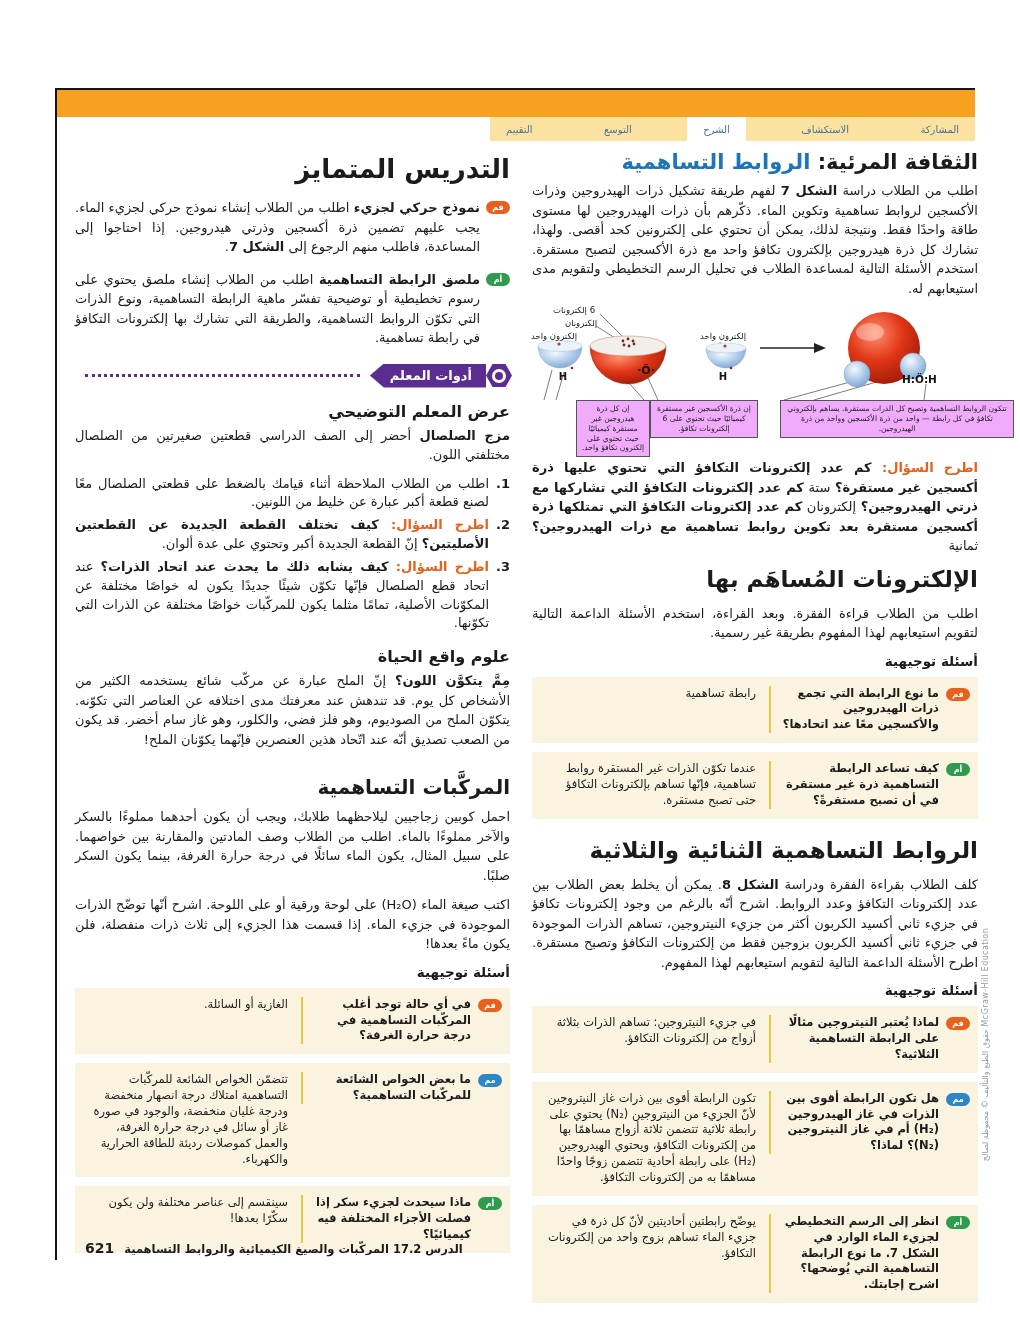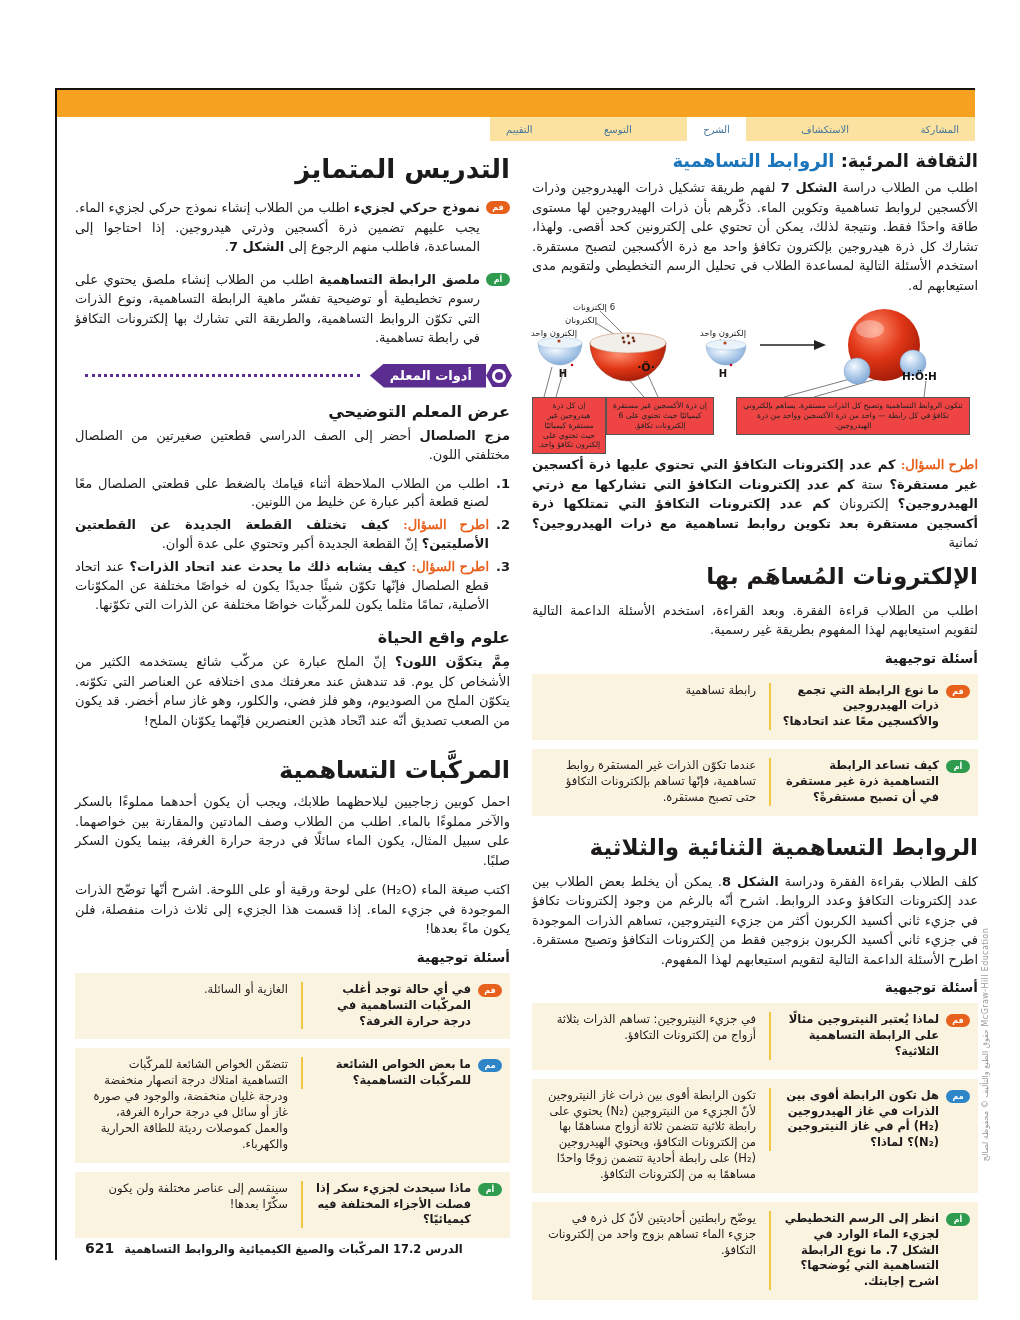--- a/index.html
+++ b/index.html
@@ -14,28 +14,28 @@
   .band{position:absolute;left:57px;top:90px;width:918px;height:27px;background:var(--band);}
   .tabbar{position:absolute;left:490px;top:117px;width:485px;height:24px;background:var(--tabbg);
           direction:rtl;display:flex;align-items:stretch;justify-content:space-between;}
   .tab{display:flex;align-items:center;padding:0 16px;font-size:10px;color:#46749A;cursor:pointer;white-space:nowrap;}
   .tab.active{background:#ffffff;color:#46749A;}
   .col{position:absolute;direction:rtl;}
   .col-left{left:75px;top:150px;width:435px;}
   .col-right{left:532px;top:150px;width:446px;}
   .h-big{font-size:26px;font-weight:bold;margin:4px 0 14px;letter-spacing:-.3px;}
   .h-big2{font-size:23px;font-weight:bold;margin:2px 0 12px;}
-  .h-title2{font-size:24px;font-weight:bold;margin:16px 0 8px;}
-  .h-vl{font-size:18px;font-weight:bold;margin:0 0 7px;}
+  .h-title2{font-size:20px;font-weight:bold;margin:16px 0 8px;}
+  .h-vl{font-size:21px;font-weight:bold;margin:0 0 7px;}
   .h-vl .blue{color:var(--hblue);}
   .h-sec{font-size:16px;font-weight:bold;margin:14px 0 5px;}
   .h-guide{font-size:13.5px;font-weight:bold;margin:10px 0 8px;}
   .p{font-size:13px;line-height:1.5;text-align:justify;margin:0 0 10px;}
   .lead{font-weight:bold;}
-  .ask-lead{color:var(--orange);font-weight:bold;font-family:Liberation Serif, serif;}
+  .ask-lead{color:var(--orange);font-weight:bold;}
   .badge{display:inline-block;min-width:20px;height:13px;border-radius:8px;color:#fff;font-size:8px;
          line-height:13px;text-align:center;font-weight:bold;padding:0 2px;}
   .badge.orange{background:var(--orange);} .badge.green{background:var(--green);} .badge.blue{background:var(--blue);}
   .di{position:relative;padding-right:30px;margin-bottom:13px;font-size:13px;line-height:1.5;text-align:justify;}
   .di .badge{position:absolute;right:0;top:3px;}
   .tools-row{display:flex;align-items:center;margin:16px 0 10px;}
   .ribbon-label{background:var(--purple);color:#fff;font-weight:bold;font-size:13px;
                 padding:4px 14px 5px 20px;clip-path:polygon(100% 0,14px 0,0 50%,14px 100%,100% 100%);}
   .hex{width:26px;height:23px;background:var(--purple);margin-right:-2px;
        clip-path:polygon(25% 0,75% 0,100% 50%,75% 100%,25% 100%,0 50%);
@@ -46,22 +46,22 @@
   .step-num{font-weight:bold;margin-left:7px;min-width:13px;text-align:right;}
   .step-body{flex:1;text-align:justify;}
   .qa-row{background:var(--qabg);display:flex;align-items:flex-start;padding:9px 8px 10px 10px;margin-bottom:9px;}
   .qa-row .badge{margin-top:2px;margin-left:7px;flex:0 0 auto;}
   .qa-q{width:158px;flex:0 0 auto;font-weight:bold;font-size:11.5px;line-height:1.38;text-align:right;
         padding-left:10px;border-left:2px solid var(--qadiv);}
   .qa-a{flex:1;padding-right:13px;font-size:11.5px;line-height:1.38;text-align:right;}
   .diagram{position:relative;width:446px;height:142px;margin:4px 0 8px;direction:rtl;}
   .diagram svg{position:absolute;left:0;top:0;}
   .dlabel{position:absolute;font-size:8.5px;line-height:1.1;color:#222;text-align:center;}
-  .callout{position:absolute;border:1px solid #555;background:#ef4444;font-size:7.6px;line-height:1.3;
-           color:#222;padding:3px 4px;text-align:center;}
+  .callout{position:absolute;border:1px solid #555;background:#f0abfc;font-size:7.6px;line-height:1.3;
+           color:#222;padding:3px 4px;text-align:center;margin-left:44px;}
   .footer{position:absolute;top:1240px;left:85px;direction:rtl;display:flex;align-items:baseline;gap:10px;}
   .footer .lesson{font-size:11.5px;font-weight:bold;}
   .footer .pagenum{font-size:14px;font-weight:bold;}
   .sideways{position:absolute;left:735px;top:1040px;width:500px;transform:rotate(-90deg);
             font-size:8px;color:#999;text-align:center;letter-spacing:.4px;}
   .svgtxt{font-family:"DejaVu Sans",sans-serif;font-weight:bold;fill:#161310;}
 </style>
 </head>
 <body>
 
@@ -151,21 +151,21 @@
         </g>
 
         <g>
           <circle cx="352" cy="40" r="36" fill="url(#gRed)"></circle>
           <ellipse cx="338" cy="24" rx="14" ry="9" fill="#ffffff" opacity="0.35"></ellipse>
           <circle cx="325" cy="66" r="13" fill="url(#gBlue)" stroke="#7FA0C8" stroke-width="0.5"></circle>
           <circle cx="381" cy="58" r="13" fill="url(#gBlue)" stroke="#7FA0C8" stroke-width="0.5"></circle>
           <text class="svgtxt" x="370" y="75" font-size="10.5" direction="ltr" text-anchor="start">H:Ö:H</text>
         </g>
       </svg>
-      <div class="dlabel" style="left:32px;top:-2px;width:60px">6 إلكترونات</div>
+      <div class="dlabel" style="left:12px;top:-2px;width:60px">6 إلكترونات</div>
       <div class="dlabel" style="left:20px;top:11px;width:58px">إلكترونان</div>
       <div class="dlabel" style="left:-2px;top:24px;width:48px">إلكترون واحد</div>
       <div class="dlabel" style="left:166px;top:24px;width:50px">إلكترون واحد</div>
       <div class="callout" style="left:0;top:92px;width:64px">إن كل ذرة هيدروجين غير مستقرة كيميائيًا حيث تحتوي على إلكترون تكافؤ واحد.</div>
       <div class="callout" style="left:74px;top:92px;width:98px">إن ذرة الأكسجين غير مستقرة كيميائيًا حيث تحتوي على 6 إلكترونات تكافؤ.</div>
       <div class="callout" style="left:204px;top:92px;width:224px">تتكون الروابط التساهمية وتصبح كل الذرات مستقرة. يساهم بإلكتروني تكافؤ في كل رابطة — واحد من ذرة الأكسجين وواحد من ذرة الهيدروجين.</div>
     </div>
 
     <p class="p">
       <span class="ask-lead">اطرح السؤال:</span><b> كم عدد إلكترونات التكافؤ التي تحتوي عليها ذرة أكسجين غير مستقرة؟</b><span> ستة </span><b>كم عدد إلكترونات التكافؤ التي تشاركها مع ذرتي الهيدروجين؟</b><span> إلكترونان </span><b>كم عدد إلكترونات التكافؤ التي تمتلكها ذرة أكسجين مستقرة بعد تكوين روابط تساهمية مع ذرات الهيدروجين؟</b><span> ثمانية</span>

